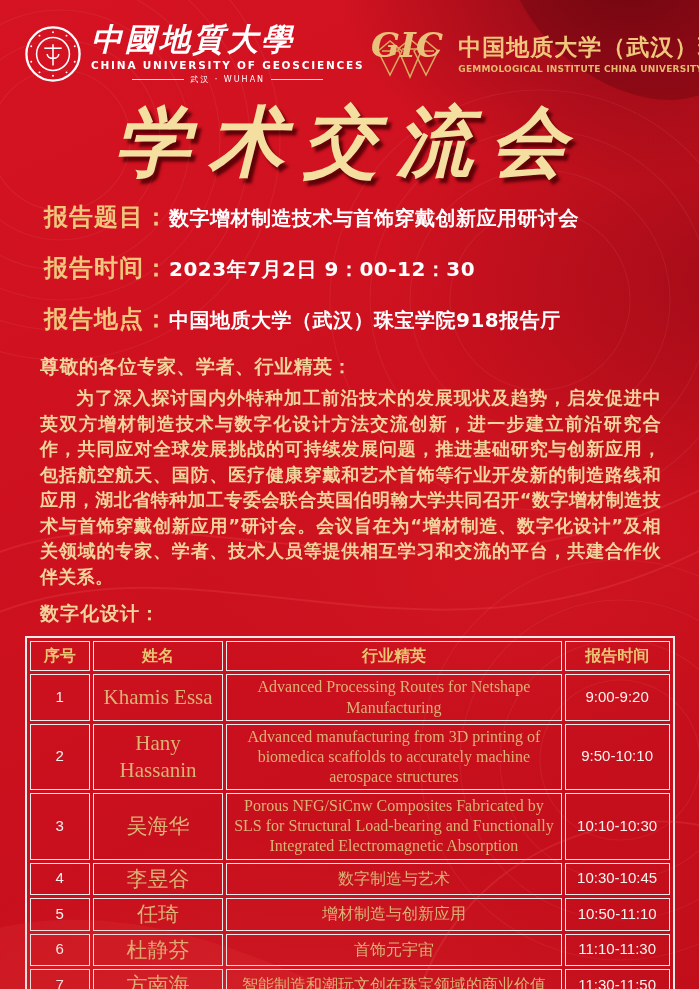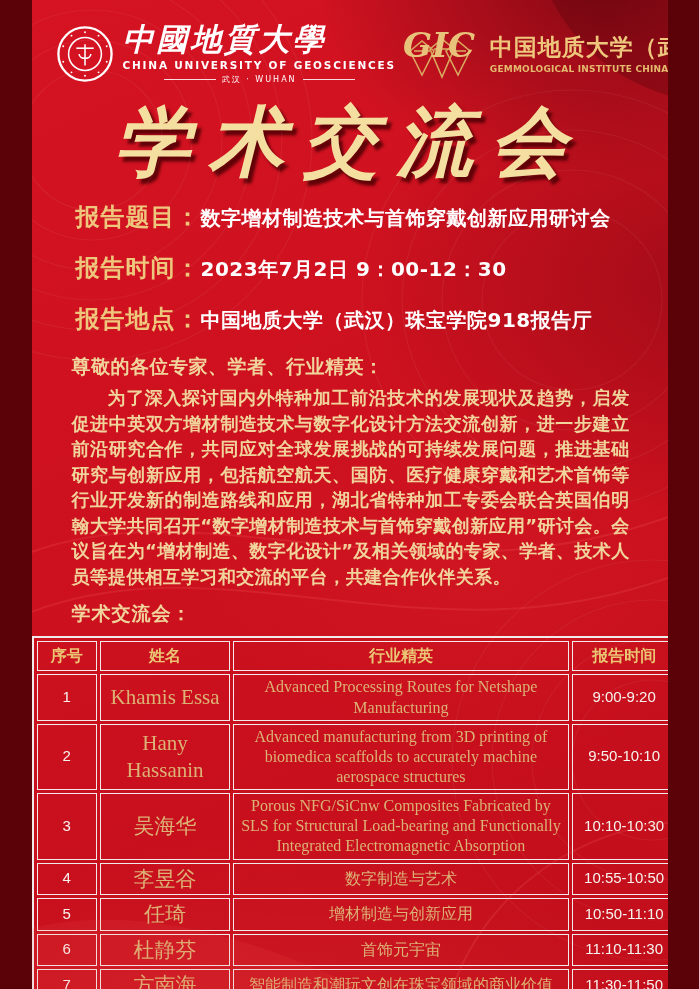--- a/index.html
+++ b/index.html
@@ -1,21 +1,21 @@
 <!DOCTYPE html>
 <html><head>
 <meta charset="utf-8">
 <style>
   * { margin:0; padding:0; box-sizing:border-box; }
   html,body { background:#5a0208; }
   body { font-family:"DejaVu Sans", sans-serif; }
 
   .poster {
     position:relative;
-    width:636px; height:989px;
+    width:699px; height:989px;
     margin:0 auto;
     overflow:hidden;
     color:#fff;
     background:
       radial-gradient(ellipse 430px 300px at 90% -2%, rgba(70,2,10,.55), transparent 68%),
       radial-gradient(ellipse 520px 340px at 108% 28%, rgba(92,4,12,.38), transparent 70%),
       radial-gradient(ellipse 650px 430px at 42% 112%, rgba(255,92,80,.20), transparent 65%),
       radial-gradient(ellipse 420px 260px at 70% 58%, rgba(255,70,60,.10), transparent 70%),
       linear-gradient(155deg, #d51322 0%, #cb101e 55%, #c20e1b 100%);
   }
@@ -229,21 +229,21 @@
     <div class="detail-line">
       <span class="detail-label">报告地点：</span><span class="detail-value">中国地质大学（武汉）珠宝学院918报告厅</span>
     </div>
   </div>
 
   <div class="letter">
     <div class="greeting">尊敬的各位专家、学者、行业精英：</div>
     <div class="body-text">为了深入探讨国内外特种加工前沿技术的发展现状及趋势，启发促进中英双方增材制造技术与数字化设计方法交流创新，进一步建立前沿研究合作，共同应对全球发展挑战的可持续发展问题，推进基础研究与创新应用，包括航空航天、国防、医疗健康穿戴和艺术首饰等行业开发新的制造路线和应用，湖北省特种加工专委会联合英国伯明翰大学共同召开“数字增材制造技术与首饰穿戴创新应用”研讨会。会议旨在为“增材制造、数字化设计”及相关领域的专家、学者、技术人员等提供相互学习和交流的平台，共建合作伙伴关系。</div>
   </div>
 
-  <div class="agenda-label">学术交流会：</div>
+  <div class="agenda-label">数字化设计：</div>
 
   <table class="agenda-table">
     <colgroup>
       <col class="col-no">
         <col class="col-name">
         <col class="col-topic">
         <col class="col-time">
     </colgroup>
     <thead>
       <tr>
@@ -269,21 +269,21 @@
         <tr>
           <td class="c0">3</td>
           <td class="c1">吴海华</td>
           <td class="c2">Porous NFG/SiCnw Composites Fabricated by SLS for Structural Load-bearing and Functionally Integrated Electromagnetic Absorption</td>
           <td class="c3">10:10-10:30</td>
         </tr>
         <tr>
           <td class="c0">4</td>
           <td class="c1">李昱谷</td>
           <td class="c2">数字制造与艺术</td>
-          <td class="c3">10:55-10:50</td>
+          <td class="c3">10:30-10:45</td>
         </tr>
         <tr>
           <td class="c0">5</td>
           <td class="c1">任琦</td>
           <td class="c2">增材制造与创新应用</td>
           <td class="c3">10:50-11:10</td>
         </tr>
         <tr>
           <td class="c0">6</td>
           <td class="c1">杜静芬</td>

